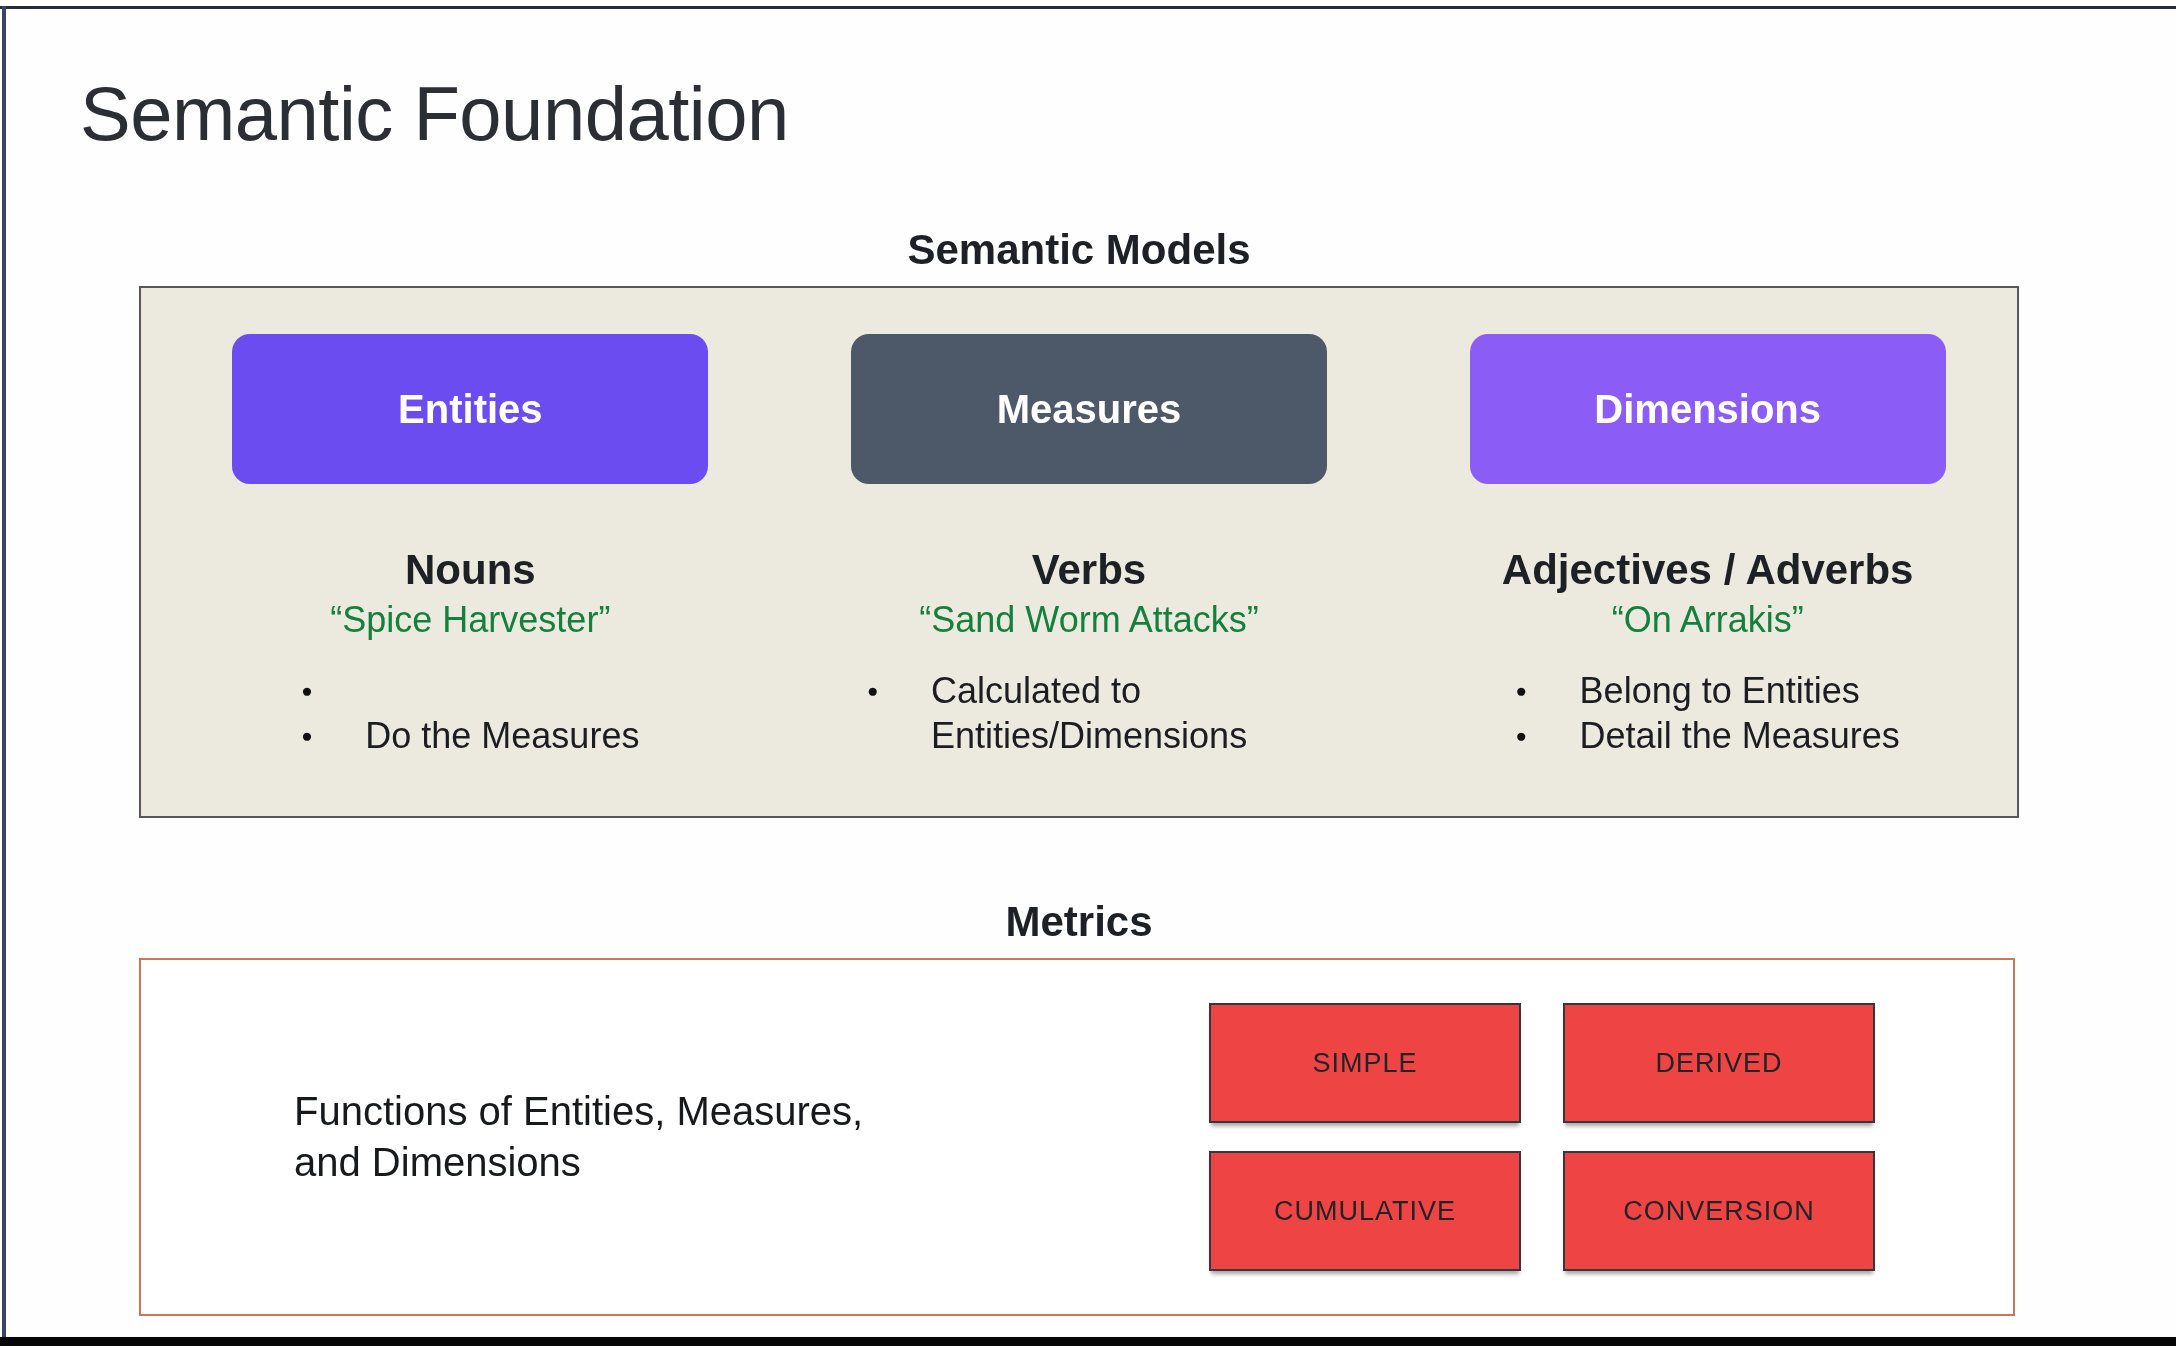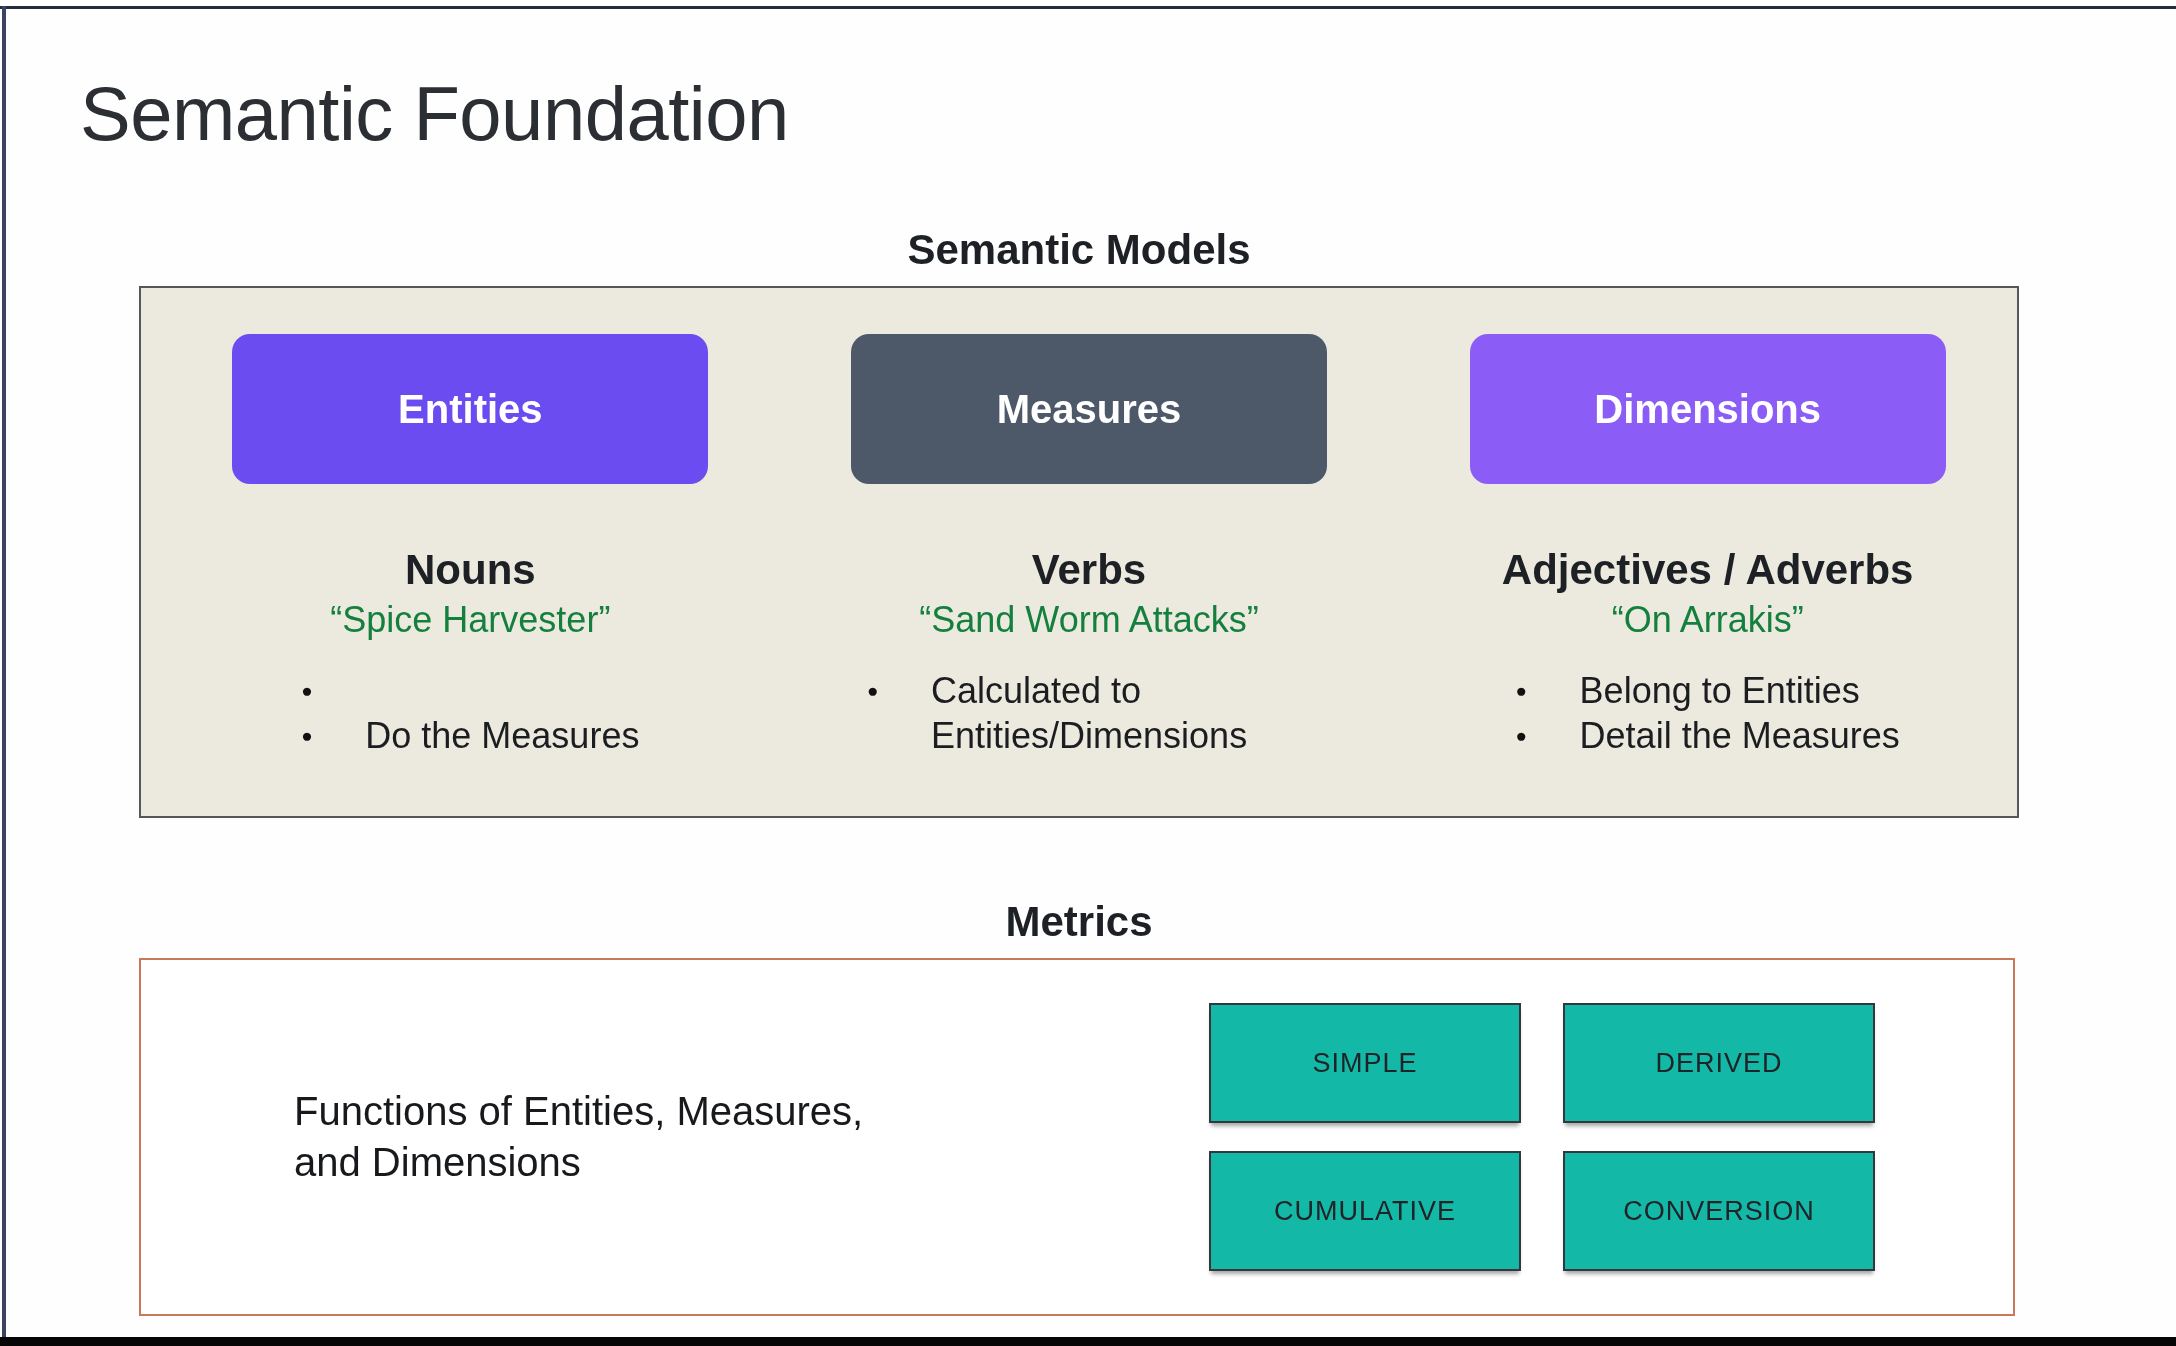--- a/index.html
+++ b/index.html
@@ -56,21 +56,21 @@
     background: #ffffff; border: 2px solid #c9795a;
     display: flex; align-items: center;
   }
   .metrics-desc { margin-left: 153px; font-size: 40px; color: #17191c; line-height: 1.28; }
   .metrics-grid {
     margin-left: auto; margin-right: 138px;
     display: grid; grid-template-columns: 312px 312px; grid-auto-rows: 120px;
     column-gap: 42px; row-gap: 28px;
   }
   .metric-cell {
-    background: #14b8a6; border: 2px solid #34373c;
+    background: #ef4444; border: 2px solid #34373c;
     display: flex; align-items: center; justify-content: center;
     font-size: 27px; letter-spacing: 1px; color: #202327;
     box-shadow: 0 5px 4px -2px rgba(0,0,0,0.35);
   }
 </style>
 </head>
 <body>
 
 <div class="canvas">
 

